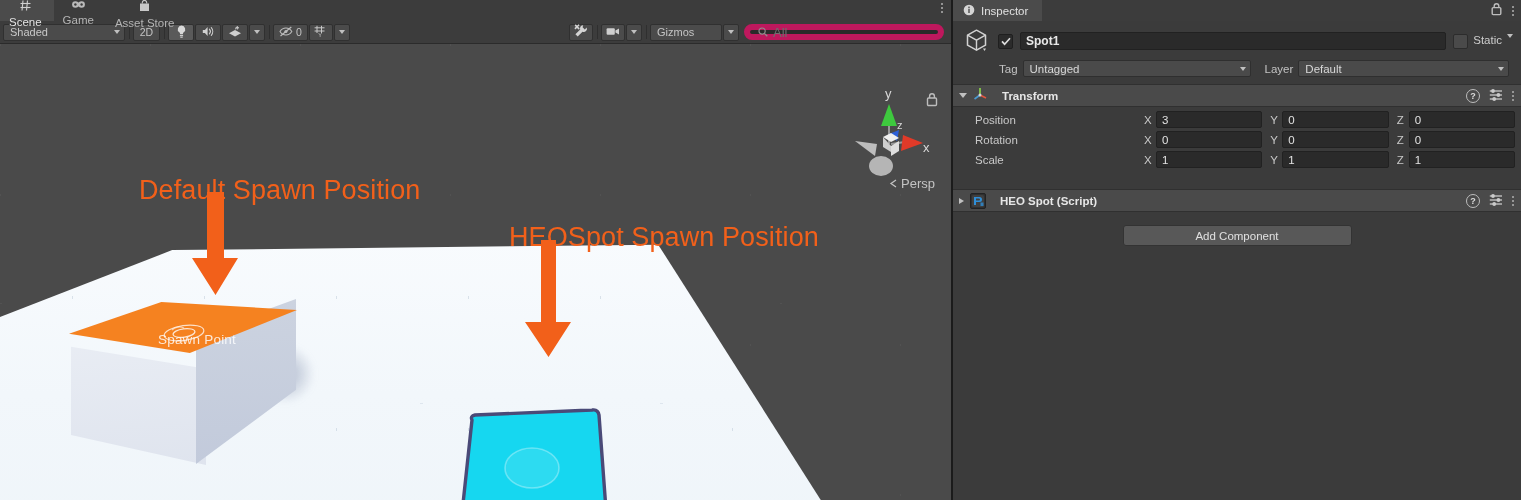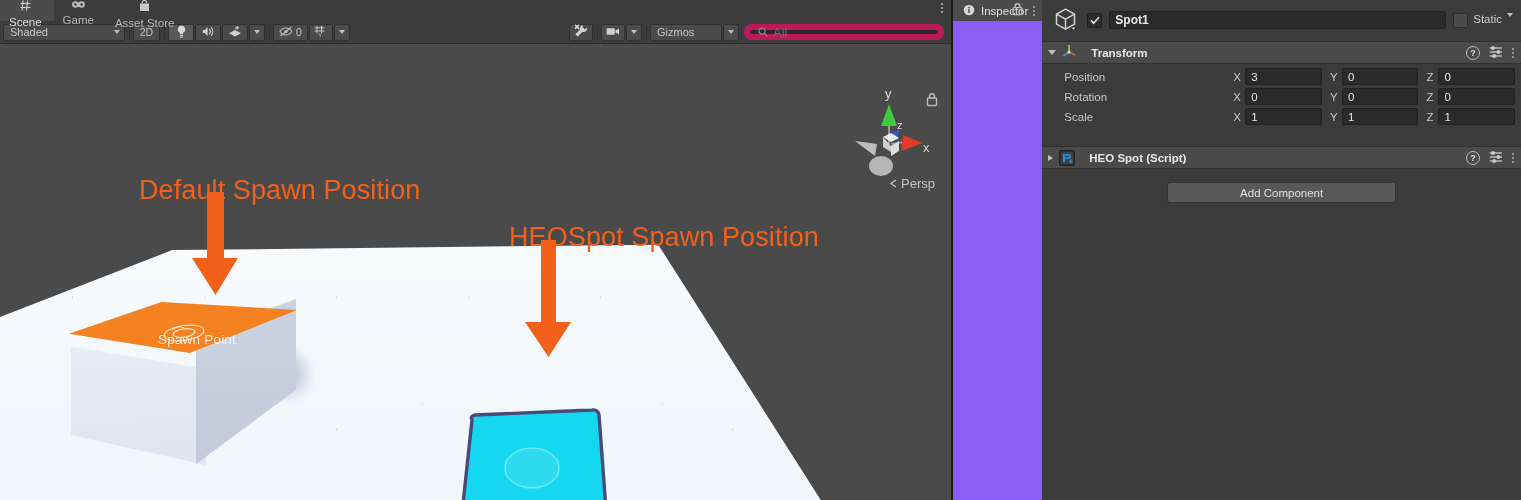--- a/index.html
+++ b/index.html
@@ -80,22 +80,22 @@
   #anno-heospot{left:509px;top:178px;}
   .arrow{position:absolute;}
 
   
   #axis-gizmo{position:absolute;right:18px;top:38px;width:88px;height:105px;}
   #persp-label{position:absolute;right:16px;top:132px;color:#c3c3c3;font-size:13px;
       display:flex;align-items:center;gap:3px;}
   #lock-gizmo{position:absolute;right:12px;top:48px;}
 
   
-  #inspector{position:relative;width:568px;height:500px;background:#8b5cf6;
-             display:flex;box-sizing:border-box;}
+  #inspector{position:relative;width:568px;height:500px;background:#0ea5e9;
+             display:flex;flex-direction:column;box-sizing:border-box;}
   .insp-tabstrip{height:21px;background:#3c3c3c;display:flex;align-items:center;position:relative;}
   .insp-tab{height:21px;display:flex;align-items:center;gap:6px;padding:0 14px 0 10px;
             background:#4b4b4b;color:#e0e0e0;font-size:11.5px;box-sizing:border-box;}
   .insp-tools{position:absolute;right:7px;top:0;height:21px;display:flex;align-items:center;gap:9px;}
 
   .insp-body{flex:1;background:#3b3b3b;overflow:hidden;}
 
   .go-header{padding:6px 8px 7px 8px;background:#3b3b3b;}
   .go-row1{display:flex;align-items:center;gap:7px;}
   .go-cubeicon{width:28px;height:28px;position:relative;flex:none;margin-left:2px;}
@@ -418,20 +418,32 @@
             <svg width="10" height="9" viewBox="0 0 10 9">
                 <path d="M1 4.4l2.6 2.8L9 1.3" fill="none" stroke="#dcdcdc" stroke-width="1.7"></path>
               </svg>
           </div>
           <div class="namefield">
             <span>Spot1</span>
           </div>
           <div class="static-wrap">
             <span class="static-chk"></span>
             <span>Static</span>
+            <span class="caret"></span>
+          </div>
+        </div>
+        <div class="go-row2">
+          <span class="lbl">Tag</span>
+          <div class="dropfield" style="width:228px">
+            <span>Untagged</span>
+            <span class="caret"></span>
+          </div>
+          <span class="lbl" style="margin-left:9px">Layer</span>
+          <div class="dropfield" style="width:211px">
+            <span>Default</span>
             <span class="caret"></span>
           </div>
         </div>
       </div>
 
       <div class="comp-header">
         <span class="foldout open"></span>
         <span>
           <svg width="15" height="15" viewBox="0 0 15 15">
             <line x1="7" y1="9" x2="7" y2="2" stroke="#8ad24a" stroke-width="1.7"></line>

